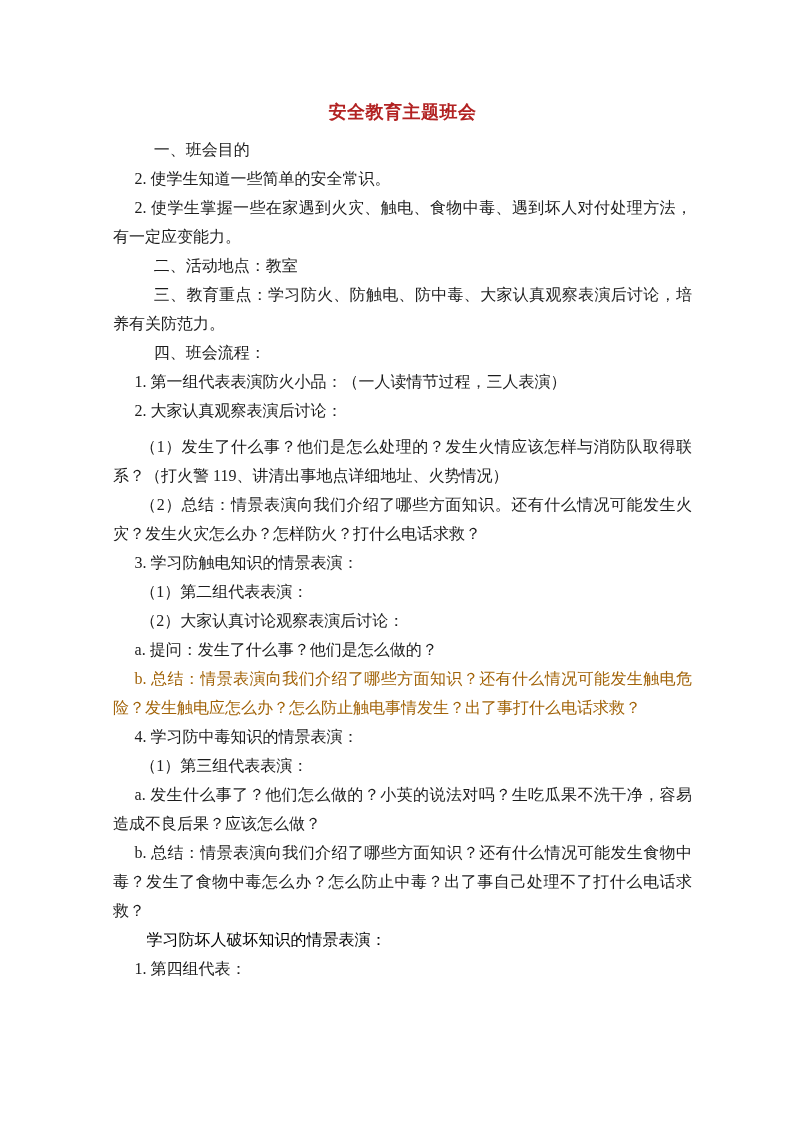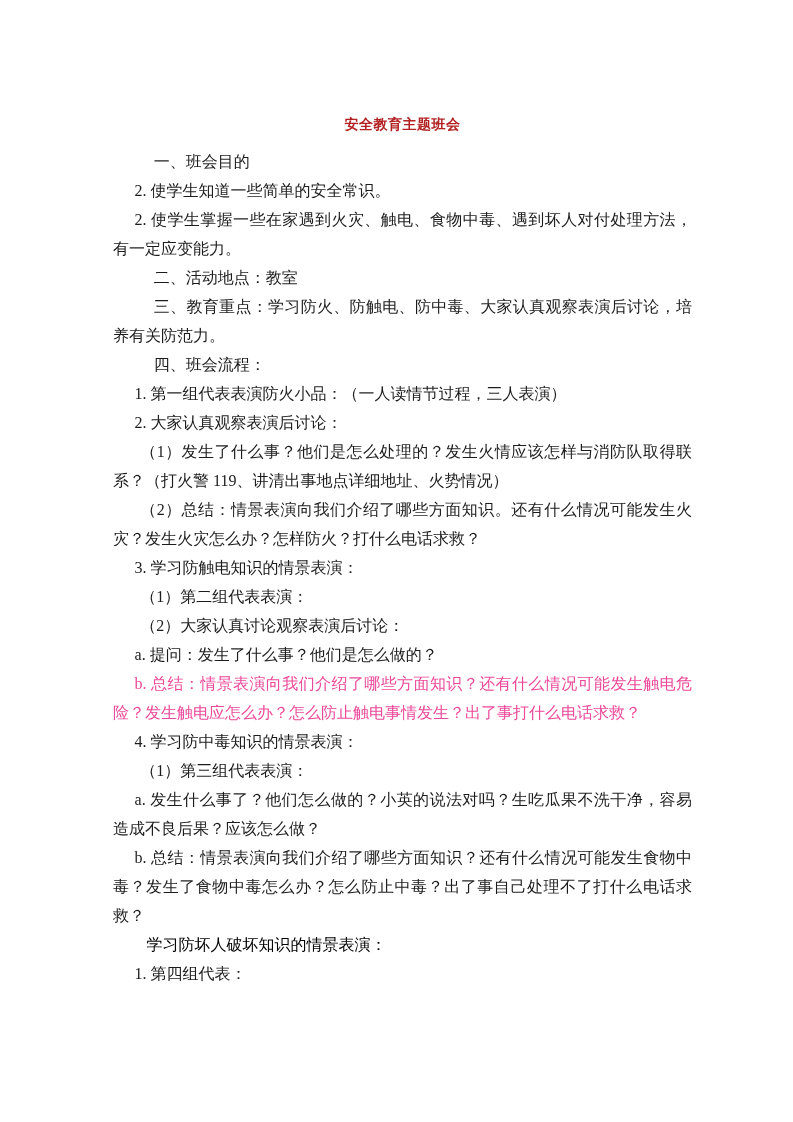--- a/index.html
+++ b/index.html
@@ -15,22 +15,22 @@
     overflow: hidden;
     font-family: "Liberation Serif", "DejaVu Serif", serif;
   }
   .content {
     position: absolute;
     left: 113px;
     top: 95px;
     width: 579px;
   }
   .doc-title {
-    margin: 16px 0 9px 0;
-    font-size: 14px;
+    margin: 4px 0 9px 0;
+    font-size: 18px;
     line-height: 27px;
     font-weight: 700;
     text-align: center;
     letter-spacing: 0.5px;
   }
   .doc-body p {
     margin: 0;
     padding: 0;
     font-size: 16px;
     line-height: 29px;
@@ -53,27 +53,27 @@
     <div class="doc-body">
 
     <p class="ind-cn" style="color: rgb(28, 28, 28);">一、班会目的</p>
         <p class="ind-num" style="color: rgb(28, 28, 28);">2. 使学生知道一些简单的安全常识。</p>
         <p class="ind-num" style="color: rgb(28, 28, 28);">2. 使学生掌握一些在家遇到火灾、触电、食物中毒、遇到坏人对付处理方法，有一定应变能力。</p>
         <p class="ind-cn" style="color: rgb(28, 28, 28);">二、活动地点：教室</p>
         <p class="ind-cn" style="color: rgb(28, 28, 28);">三、教育重点：学习防火、防触电、防中毒、大家认真观察表演后讨论，培养有关防范力。</p>
         <p class="ind-cn" style="color: rgb(28, 28, 28);">四、班会流程：</p>
         <p class="ind-num" style="color: rgb(28, 28, 28);">1. 第一组代表表演防火小品：（一人读情节过程，三人表演）</p>
         <p class="ind-num" style="color: rgb(28, 28, 28);">2. 大家认真观察表演后讨论：</p>
-        <p class="ind-paren" style="color: rgb(28, 28, 28);">（1）发生了什么事？他们是怎么处理的？发生火情应该怎样与消防队取得联系？（打火警 119、讲清出事地点详细地址、火势情况）</p>
+        <p class="ind-paren" style="color: rgb(28, 28, 28); margin-top: 7px;">（1）发生了什么事？他们是怎么处理的？发生火情应该怎样与消防队取得联系？（打火警 119、讲清出事地点详细地址、火势情况）</p>
         <p class="ind-paren" style="color: rgb(28, 28, 28);">（2）总结：情景表演向我们介绍了哪些方面知识。还有什么情况可能发生火灾？发生火灾怎么办？怎样防火？打什么电话求救？</p>
         <p class="ind-num" style="color: rgb(28, 28, 28);">3. 学习防触电知识的情景表演：</p>
         <p class="ind-paren" style="color: rgb(28, 28, 28);">（1）第二组代表表演：</p>
         <p class="ind-paren" style="color: rgb(28, 28, 28);">（2）大家认真讨论观察表演后讨论：</p>
         <p class="ind-num" style="color: rgb(28, 28, 28);">a. 提问：发生了什么事？他们是怎么做的？</p>
-        <p class="ind-num" style="color: #ec4899;">b. 总结：情景表演向我们介绍了哪些方面知识？还有什么情况可能发生触电危险？发生触电应怎么办？怎么防止触电事情发生？出了事打什么电话求救？</p>
+        <p class="ind-num" style="color: #a16207;">b. 总结：情景表演向我们介绍了哪些方面知识？还有什么情况可能发生触电危险？发生触电应怎么办？怎么防止触电事情发生？出了事打什么电话求救？</p>
         <p class="ind-num" style="color: rgb(28, 28, 28);">4. 学习防中毒知识的情景表演：</p>
         <p class="ind-paren" style="color: rgb(28, 28, 28);">（1）第三组代表表演：</p>
         <p class="ind-num" style="color: rgb(28, 28, 28);">a. 发生什么事了？他们怎么做的？小英的说法对吗？生吃瓜果不洗干净，容易造成不良后果？应该怎么做？</p>
         <p class="ind-num" style="color: rgb(28, 28, 28);">b. 总结：情景表演向我们介绍了哪些方面知识？还有什么情况可能发生食物中毒？发生了食物中毒怎么办？怎么防止中毒？出了事自己处理不了打什么电话求救？</p>
         <p class="ind-plain" style="color: #000000;">学习防坏人破坏知识的情景表演：</p>
         <p class="ind-num" style="color: rgb(28, 28, 28);">1. 第四组代表：</p>
       </div>
   </div>
 </div>
 

